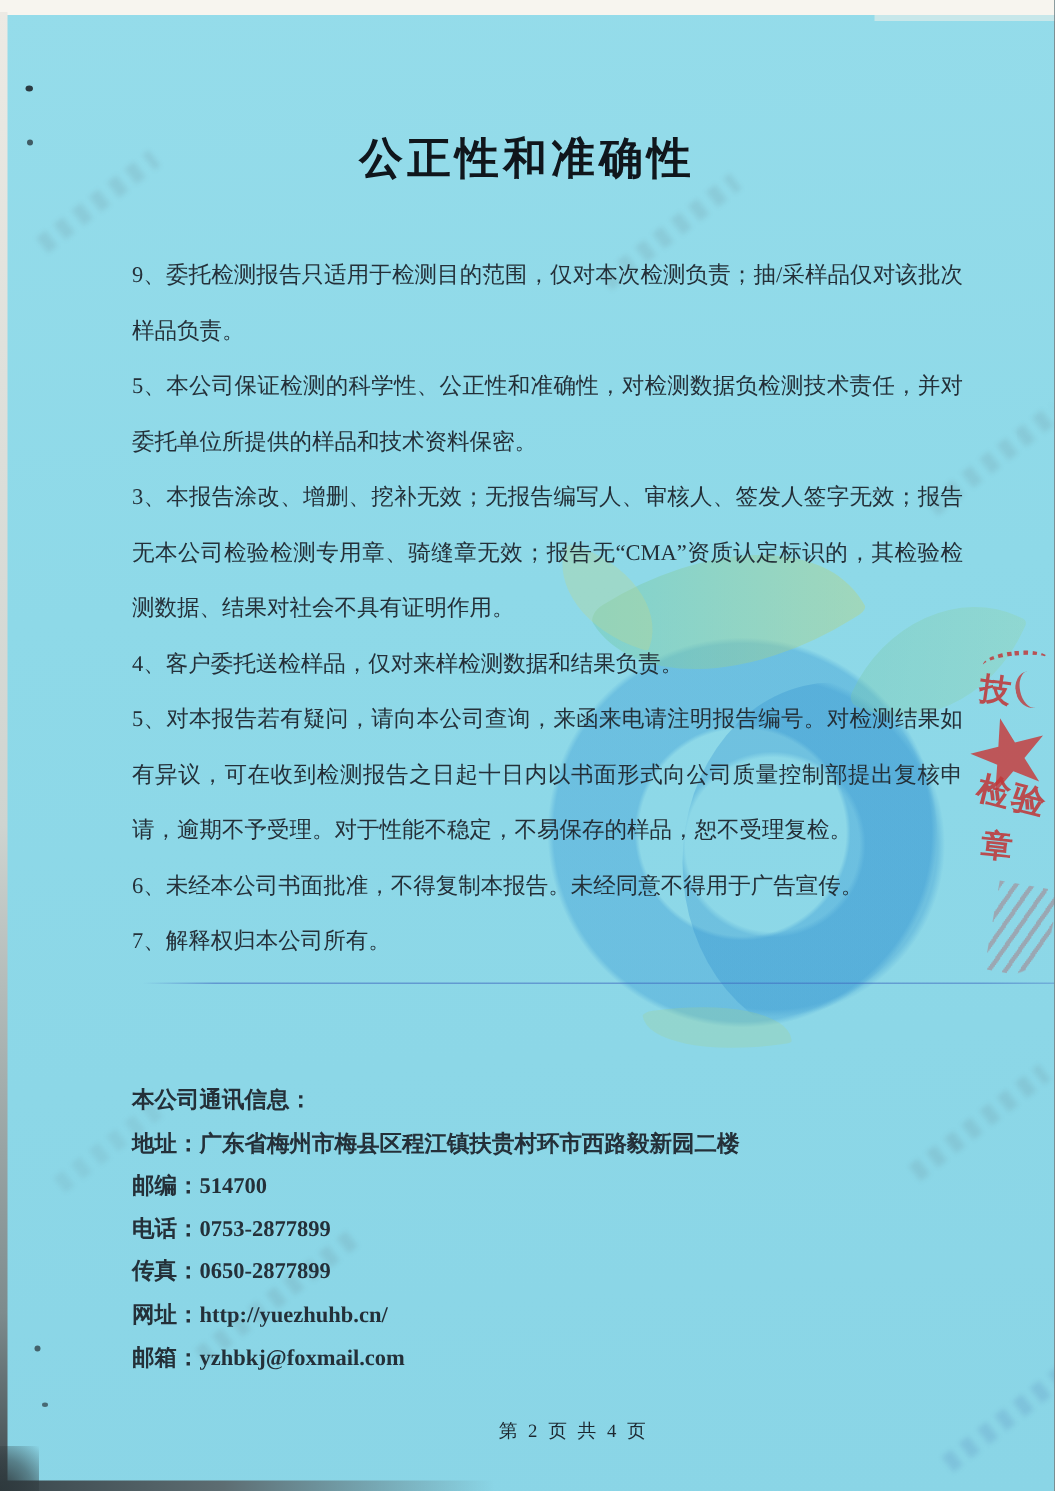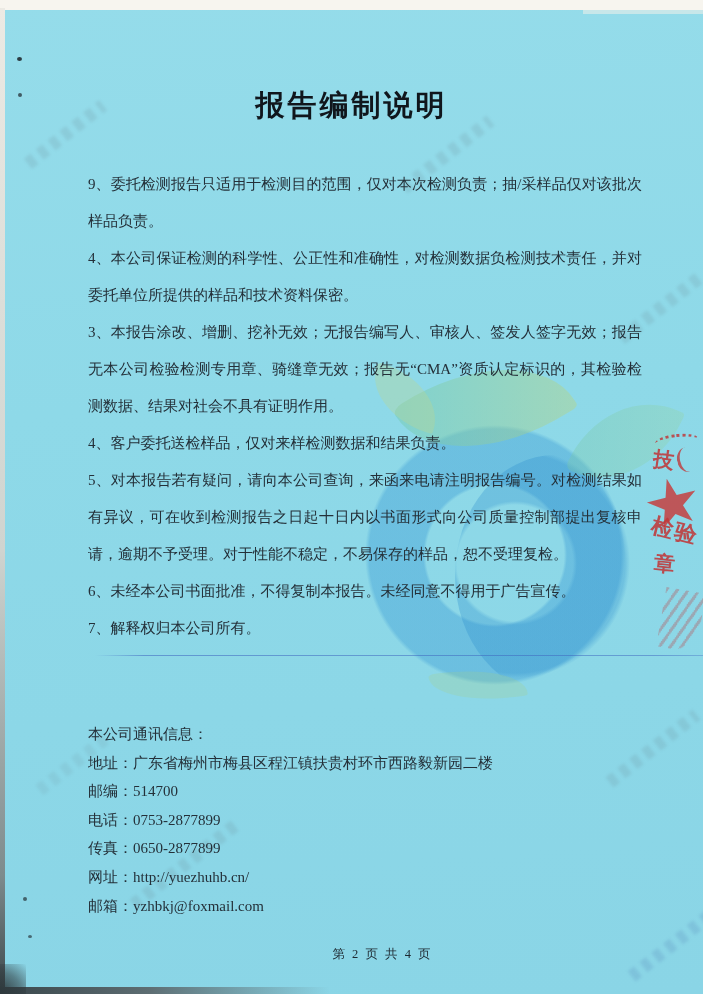--- a/index.html
+++ b/index.html
@@ -67,21 +67,21 @@
   .ghost.g7{left:30px;top:756px;width:90px;opacity:.35;}
 
   
   .content{position:absolute;left:0;top:0;width:100%;height:100%;z-index:3;}
   .title{position:absolute;left:0;top:86px;width:100%;margin:0;text-align:center;
     font-size:29px;font-weight:bold;letter-spacing:3px;color:#10161c;}
   .body{position:absolute;left:88px;top:166px;width:554px;font-size:15px;line-height:37px;
     text-align:justify;}
   .body p{margin:0;}
   .contact{position:absolute;left:88px;top:720px;width:560px;font-size:15px;line-height:28.6px;}
-  .contact p{margin:0;}
+  .contact p{margin:0;font-weight:bold;}
   .footer{position:absolute;left:0;top:946px;width:100%;text-align:center;font-size:12.5px;
     letter-spacing:2px;color:#1d2830;margin-left:31px;}
 
   
   .stamp{position:absolute;right:0;top:430px;width:58px;height:235px;z-index:4;color:var(--stamp-red);}
   .stamp-arc{position:absolute;left:10px;top:4px;width:44px;height:12px;
     border-top:3px dotted rgba(192,57,59,.85);transform:rotate(-6deg);border-radius:50% 50% 0 0;}
   .stamp-char{position:absolute;font-weight:bold;opacity:.88;}
   .stamp-char.top-char{left:8px;top:16px;font-size:21px;transform:rotate(8deg);}
   .stamp-curve{position:absolute;left:32px;top:17px;width:18px;height:25px;
@@ -123,25 +123,25 @@
 
   <div class="ghost g1"></div>
   <div class="ghost g2"></div>
   <div class="ghost g3"></div>
   <div class="ghost g4"></div>
   <div class="ghost g5"></div>
   <div class="ghost g6"></div>
   <div class="ghost g7"></div>
 
   <div class="content">
-    <h1 class="title">报告编制说明</h1>
+    <h1 class="title">公正性和准确性</h1>
 
     <div class="body">
       <p>9、委托检测报告只适用于检测目的范围，仅对本次检测负责；抽/采样品仅对该批次样品负责。</p>
-      <p>4、本公司保证检测的科学性、公正性和准确性，对检测数据负检测技术责任，并对委托单位所提供的样品和技术资料保密。</p>
+      <p>5、本公司保证检测的科学性、公正性和准确性，对检测数据负检测技术责任，并对委托单位所提供的样品和技术资料保密。</p>
       <p>3、本报告涂改、增删、挖补无效；无报告编写人、审核人、签发人签字无效；报告无本公司检验检测专用章、骑缝章无效；报告无“CMA”资质认定标识的，其检验检测数据、结果对社会不具有证明作用。</p>
       <p>4、客户委托送检样品，仅对来样检测数据和结果负责。</p>
       <p>5、对本报告若有疑问，请向本公司查询，来函来电请注明报告编号。对检测结果如有异议，可在收到检测报告之日起十日内以书面形式向公司质量控制部提出复核申请，逾期不予受理。对于性能不稳定，不易保存的样品，恕不受理复检。</p>
       <p>6、未经本公司书面批准，不得复制本报告。未经同意不得用于广告宣传。</p>
       <p>7、解释权归本公司所有。</p>
     </div>
 
     <div class="contact">
       <p>本公司通讯信息：</p>
       <p>地址：广东省梅州市梅县区程江镇扶贵村环市西路毅新园二楼</p>

